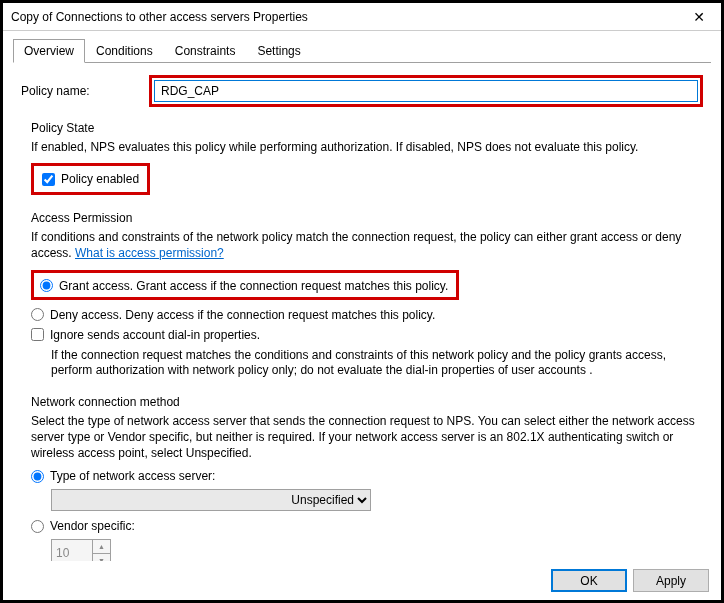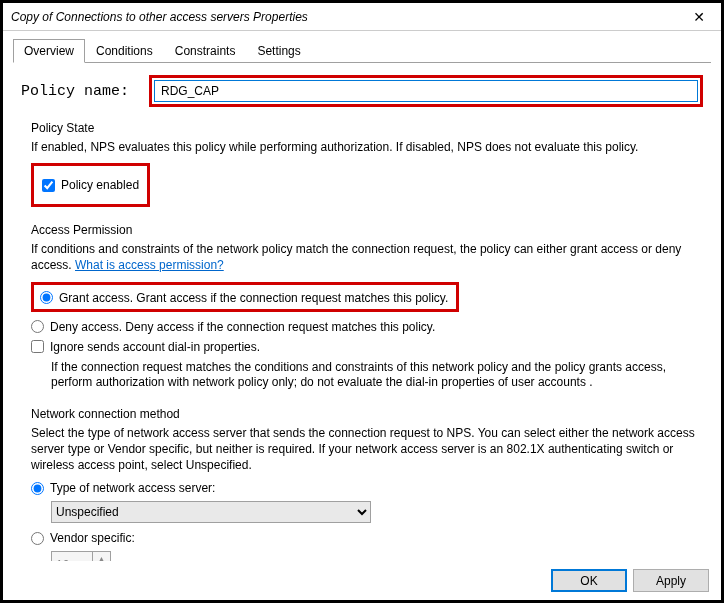--- a/index.html
+++ b/index.html
@@ -22,21 +22,20 @@
     height: 28px;
     display: flex;
     align-items: center;
     justify-content: space-between;
     padding: 0 0 0 8px;
     border-bottom: 1px solid #ccc;
     background: #fff;
   }
   .titlebar-title {
     font-size: 12px;
-    font-style: italic;
   }
   .close-btn {
     width: 44px;
     height: 28px;
     display: flex;
     align-items: center;
     justify-content: center;
     font-size: 14px;
     font-family: Arial, sans-serif;
     cursor: pointer;
@@ -71,22 +70,21 @@
     flex: 1;
     padding: 12px 8px 8px 8px;
     overflow: hidden;
   }
   .row {
     display: flex;
     align-items: center;
     margin-bottom: 14px;
   }
   .label {
-    font-size: 15px;
-    font-family: Liberation Mono, monospace;
+    font-size: 12px;
   }
   .policy-name-label {
     width: 130px;
   }
   .policy-name-input {
     flex: 1;
     height: 22px;
     border: 1px solid #0078d7;
     padding: 2px 6px;
     font-size: 12px;
@@ -138,20 +136,21 @@
     margin-bottom: 8px;
   }
   select.dropdown {
     width: 320px;
     height: 22px;
     font-size: 12px;
     font-family: inherit;
     border: 1px solid #a0a0a0;
     background: #e9e9e9;
     margin-left: 20px;
+    text-align: right;
   }
   .spinner {
     display: inline-flex;
     align-items: stretch;
     margin-left: 20px;
     border: 1px solid #a0a0a0;
     height: 28px;
     width: 60px;
     background: #f5f5f5;
     color: #888;
@@ -200,21 +199,21 @@
     border: 2px solid #0078d7;
     background: #e1e1e1;
   }
   input[type=checkbox], input[type=radio] {
     margin: 0 2px 0 0;
     width: 13px;
     height: 13px;
   }
   .highlight-check {
     border: 3px solid #d00000;
-    padding: 12px 8px;
+    padding: 6px 8px;
     display: inline-block;
   }
   .highlight-radio {
     border: 3px solid #d00000;
     padding: 6px 8px 4px 6px;
     display: inline-block;
     margin-bottom: 4px;
   }
 </style>
 </head>

